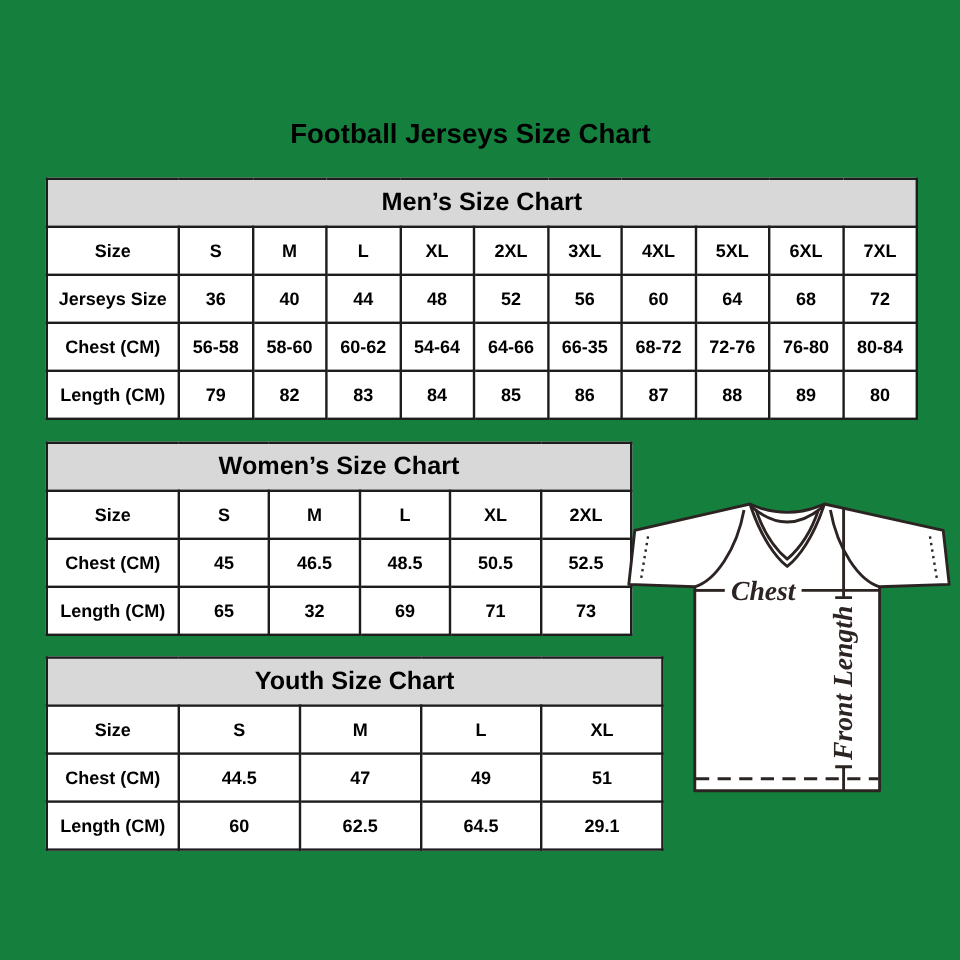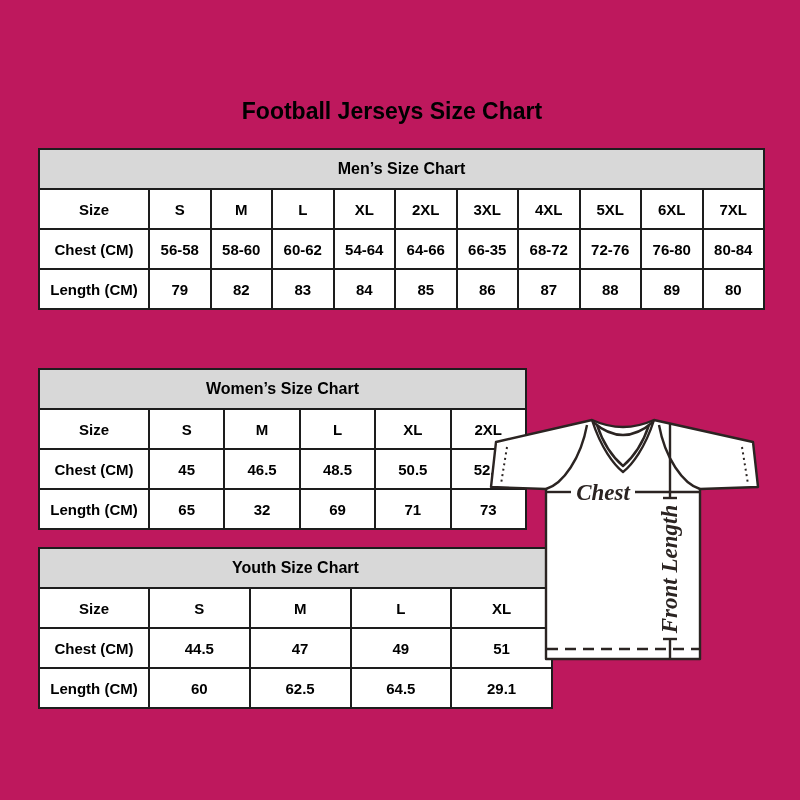--- a/index.html
+++ b/index.html
@@ -1,20 +1,20 @@
 <!DOCTYPE html>
 <html><head>
 <meta charset="utf-8">
 <style>
   html, body { margin: 0; padding: 0; background: #ffffff; }
   .canvas {
     position: relative;
     width: 800px;
     height: 800px;
-    background: #be185d;
+    background: #15803d;
     font-family: "Liberation Sans", sans-serif;
     color: #000000;
     overflow: hidden;
   }
   .page-title {
     position: absolute;
     top: 98px;
     left: 0;
     width: 784px;
     text-align: center;
@@ -36,27 +36,27 @@
     vertical-align: middle;
     font-weight: bold;
     font-size: 15px;
     color: #000000;
     background: #ffffff;
     overflow: hidden;
     white-space: nowrap;
   }
   table.size-table th.hdr {
     background: #d8d8d8;
-    font-size: 16px;
+    font-size: 21px;
   }
   col.label-col { width: 110px; }
   #mens-table   { left: 38px; top: 148px; width: 727px; }
   #womens-table { left: 38px; top: 368px; width: 489px; }
   #youth-table  { left: 38px; top: 547px; width: 515px; }
-  .jersey-wrap { position: absolute; left: 487px; top: 401px; width: 278px; height: 268px; }
+  .jersey-wrap { position: absolute; left: 520px; top: 401px; width: 278px; height: 268px; }
   .jersey-wrap svg { display: block; }
   .jersey-line { stroke: #2b2422; stroke-width: 2.4; fill: none; stroke-linejoin: round; stroke-linecap: butt; }
   .jersey-fill { fill: #ffffff; }
   .jersey-dash-fine { stroke: #2b2422; stroke-width: 2; fill: none; stroke-dasharray: 2,3.5; }
   .jersey-dash-hem  { stroke: #2b2422; stroke-width: 2.6; fill: none; stroke-dasharray: 11,7; }
   .jersey-label {
     font-family: "Liberation Serif", "DejaVu Serif", serif;
     font-style: italic;
     font-weight: bold;
     font-size: 23px;
@@ -86,20 +86,33 @@
           <td>L</td>
           <td>XL</td>
           <td>2XL</td>
           <td>3XL</td>
           <td>4XL</td>
           <td>5XL</td>
           <td>6XL</td>
           <td>7XL</td>
         </tr>
     <tr>
+          <td>Jerseys Size</td>
+          <td>36</td>
+          <td>40</td>
+          <td>44</td>
+          <td>48</td>
+          <td>52</td>
+          <td>56</td>
+          <td>60</td>
+          <td>64</td>
+          <td>68</td>
+          <td>72</td>
+        </tr>
+    <tr>
           <td>Chest (CM)</td>
           <td>56-58</td>
           <td>58-60</td>
           <td>60-62</td>
           <td>54-64</td>
           <td>64-66</td>
           <td>66-35</td>
           <td>68-72</td>
           <td>72-76</td>
           <td>76-80</td>

